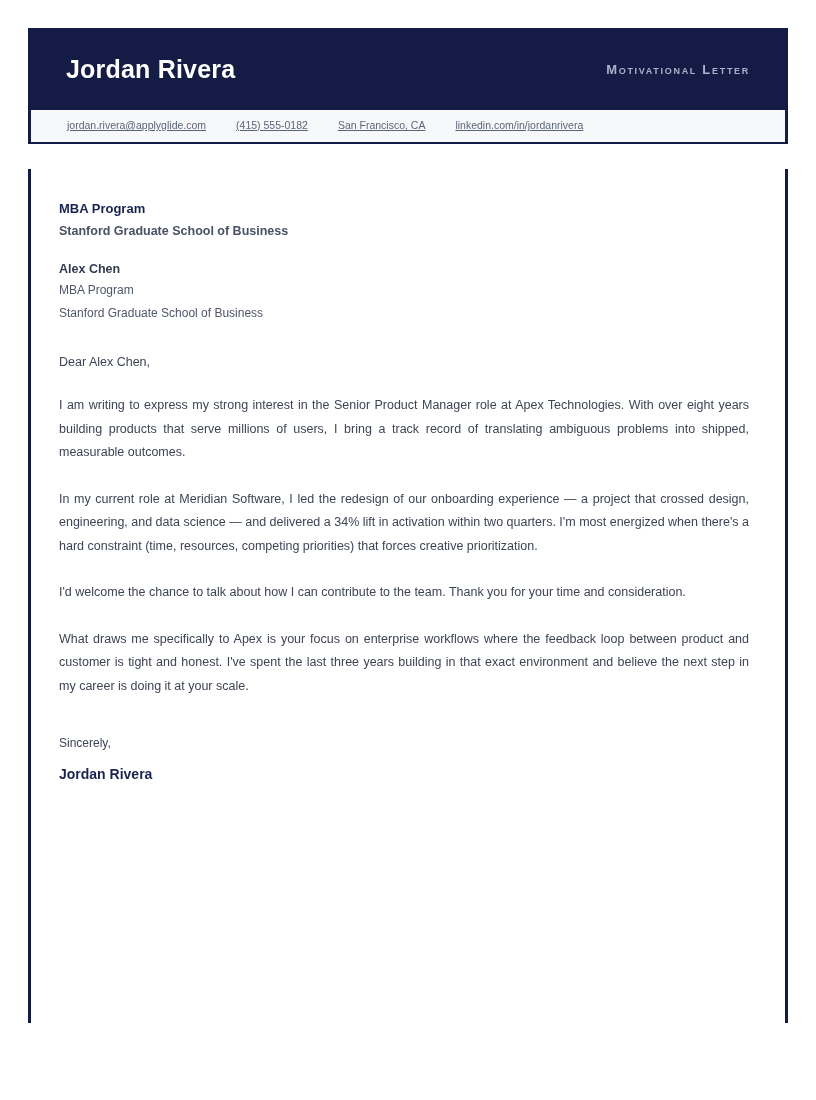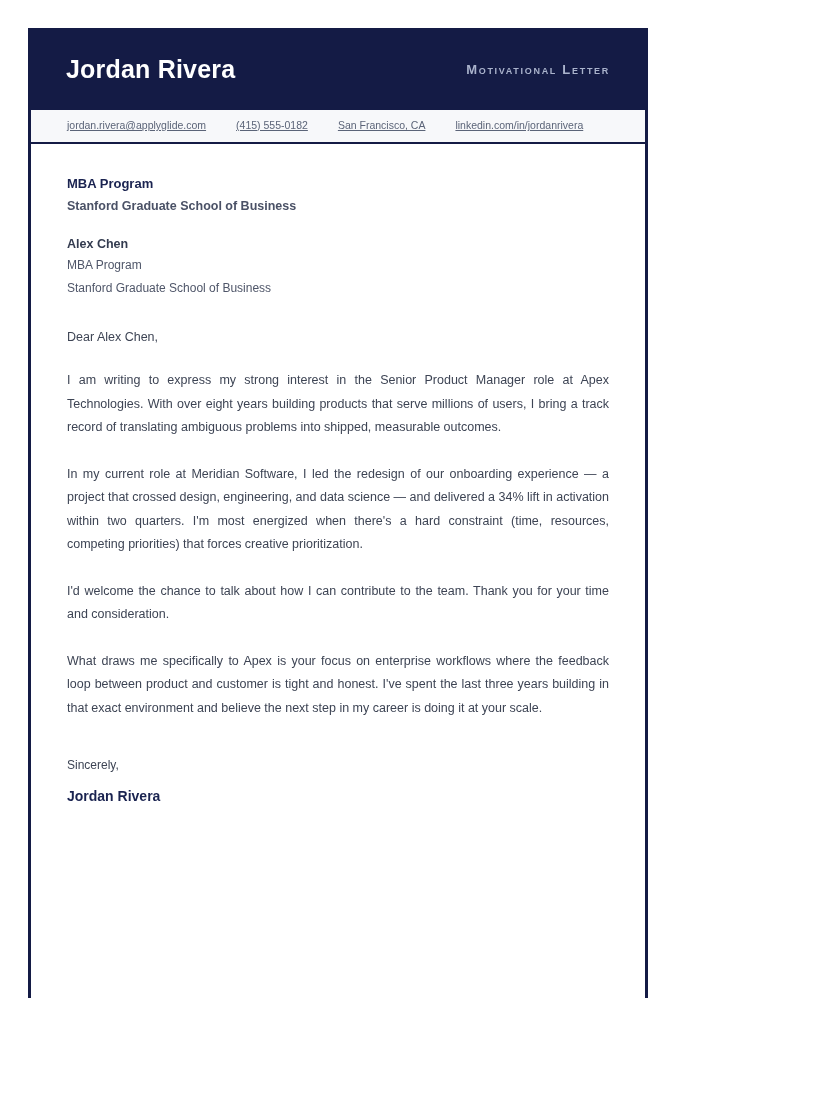--- a/index.html
+++ b/index.html
@@ -12,21 +12,21 @@
     width: 816px;
     height: 1100px;
     font-family: "Liberation Sans", sans-serif;
     -webkit-font-smoothing: antialiased;
   }
 
   .page {
     position: absolute;
     left: 28px;
     top: 28px;
-    width: 620px;
+    width: 760px;
     background: #ffffff;
   }
 
   
   .letter-header {
     background: #141b45;
     height: 82px;
     display: flex;
     align-items: center;
     justify-content: space-between;
@@ -71,22 +71,23 @@
     text-decoration: underline;
   }
   .contact-item:last-child { margin-right: 0; }
 
   
   .letter-body {
     background: #ffffff;
     border-left: 3px solid #141b45;
     border-right: 3px solid #141b45;
     box-sizing: border-box;
-    padding: 31px 36px 0 36px;
+    padding: 31px 36px 0 28px;
     height: 854px;
+    margin-top: 25px;
   }
 
   .recipient-org {
     margin: 0 0 4px 0;
     color: #1a2350;
     font-size: 13px;
     font-weight: bold;
     line-height: 1.45;
   }
   .recipient-org-sub {

